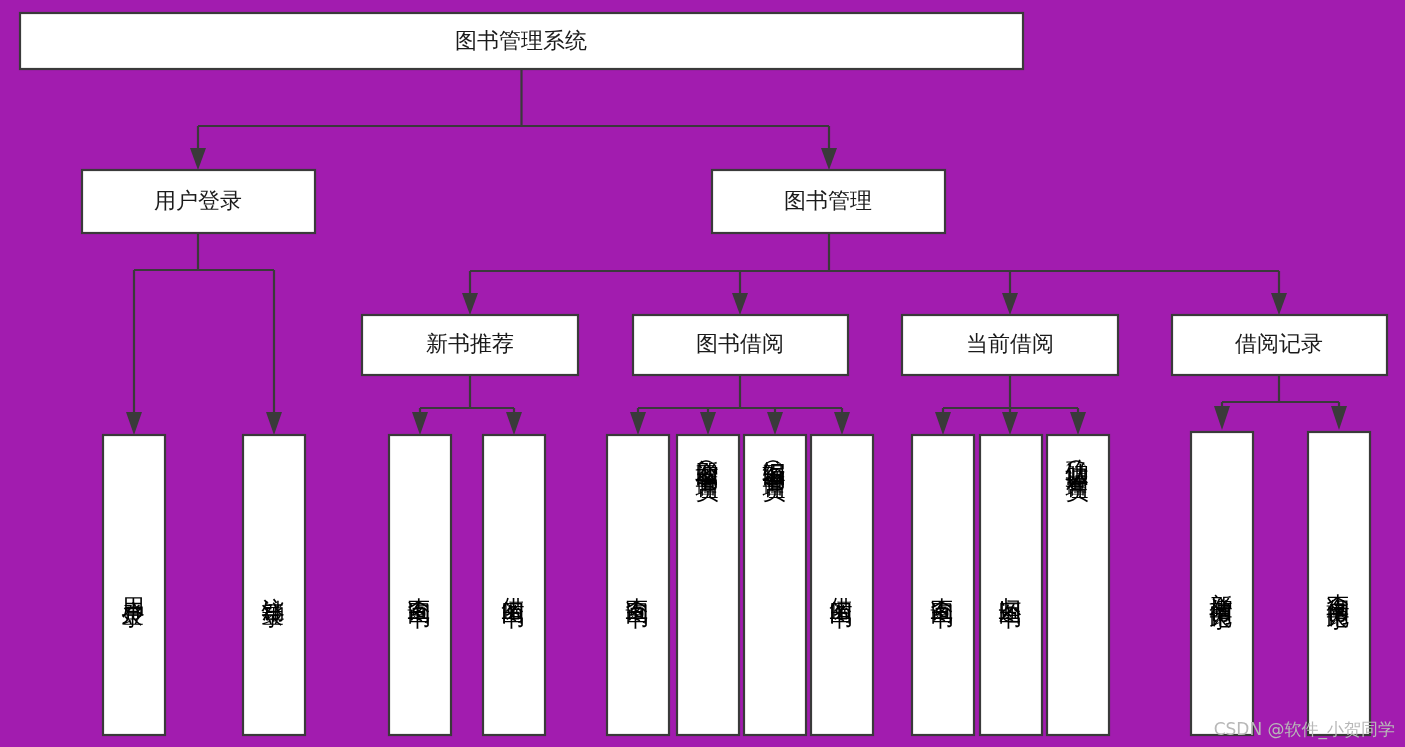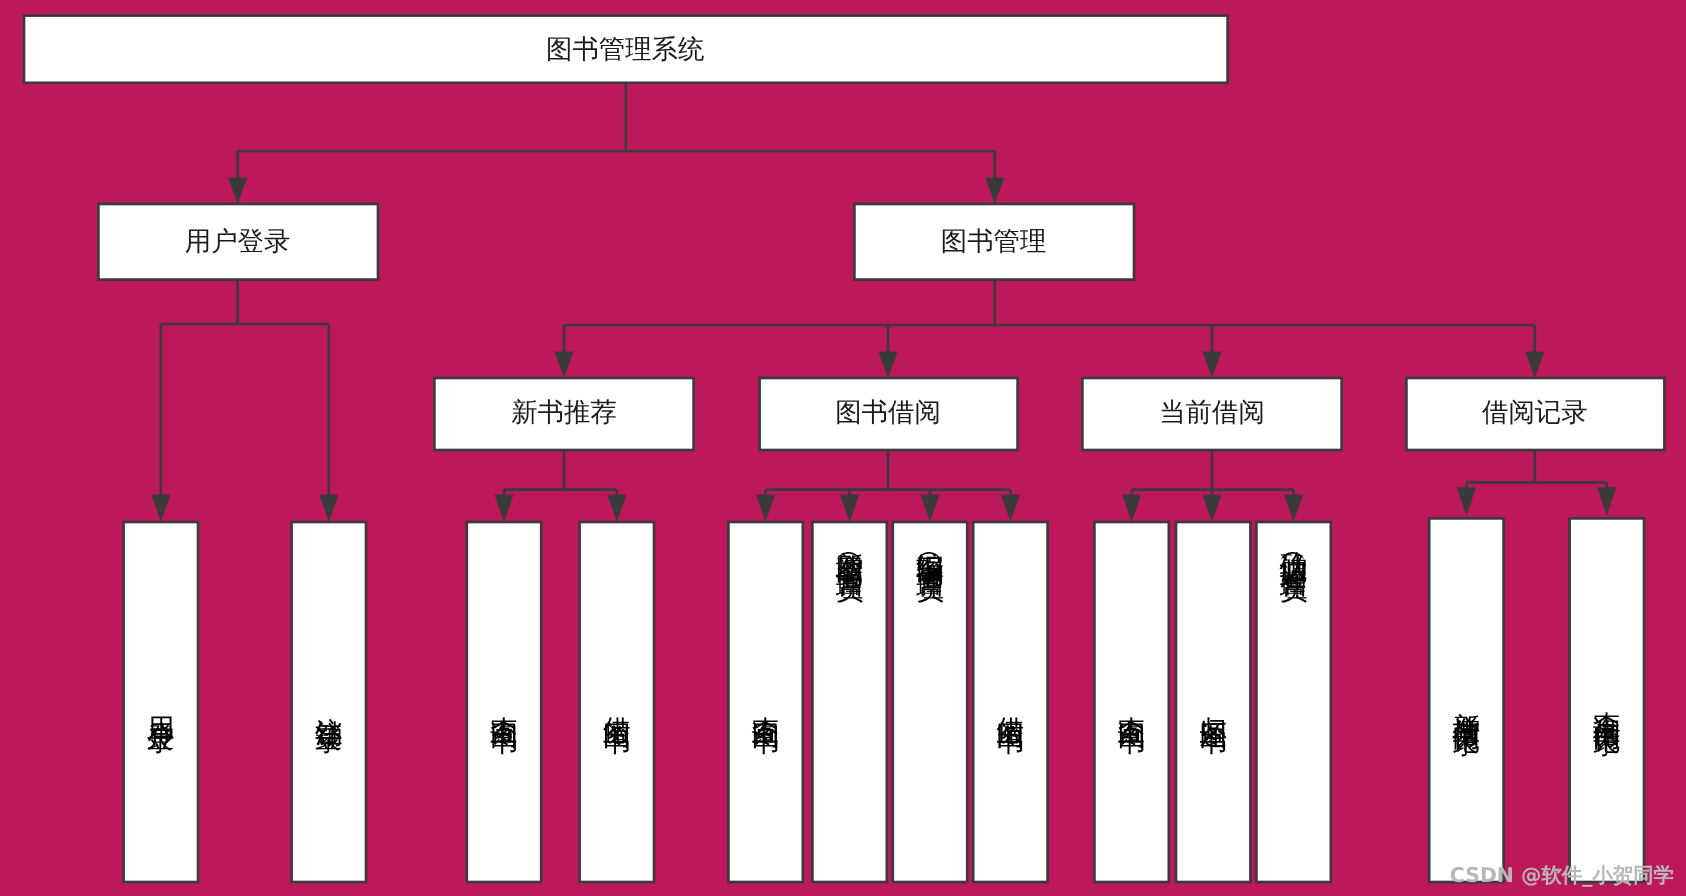--- a/index.html
+++ b/index.html
@@ -11,21 +11,21 @@
   body {
     width: 1405px;
     height: 747px;
     font-family: "DejaVu Sans", "Liberation Sans", sans-serif;
     overflow: hidden;
   }
   #diagram-root {
     position: relative;
     width: 1405px;
     height: 747px;
-    background: #be185d;
+    background: #a21caf;
   }
   svg.chart-canvas {
     position: absolute;
     left: 0;
     top: 0;
     width: 1405px;
     height: 747px;
     display: block;
   }
   .node-box {
@@ -61,21 +61,20 @@
   .watermark {
     position: absolute;
     right: 10px;
     bottom: 6px;
     font-family: "DejaVu Sans", "Liberation Sans", sans-serif;
     font-size: 17px;
     color: #b8b8b8;
     white-space: nowrap;
     pointer-events: none;
     user-select: none;
-    font-weight: bold;
   }
 </style>
 </head>
 <body>
 
 <div id="diagram-root">
 
   <svg class="chart-canvas" viewBox="0 0 1405 747" xmlns="http://www.w3.org/2000/svg">
 
     <g>

